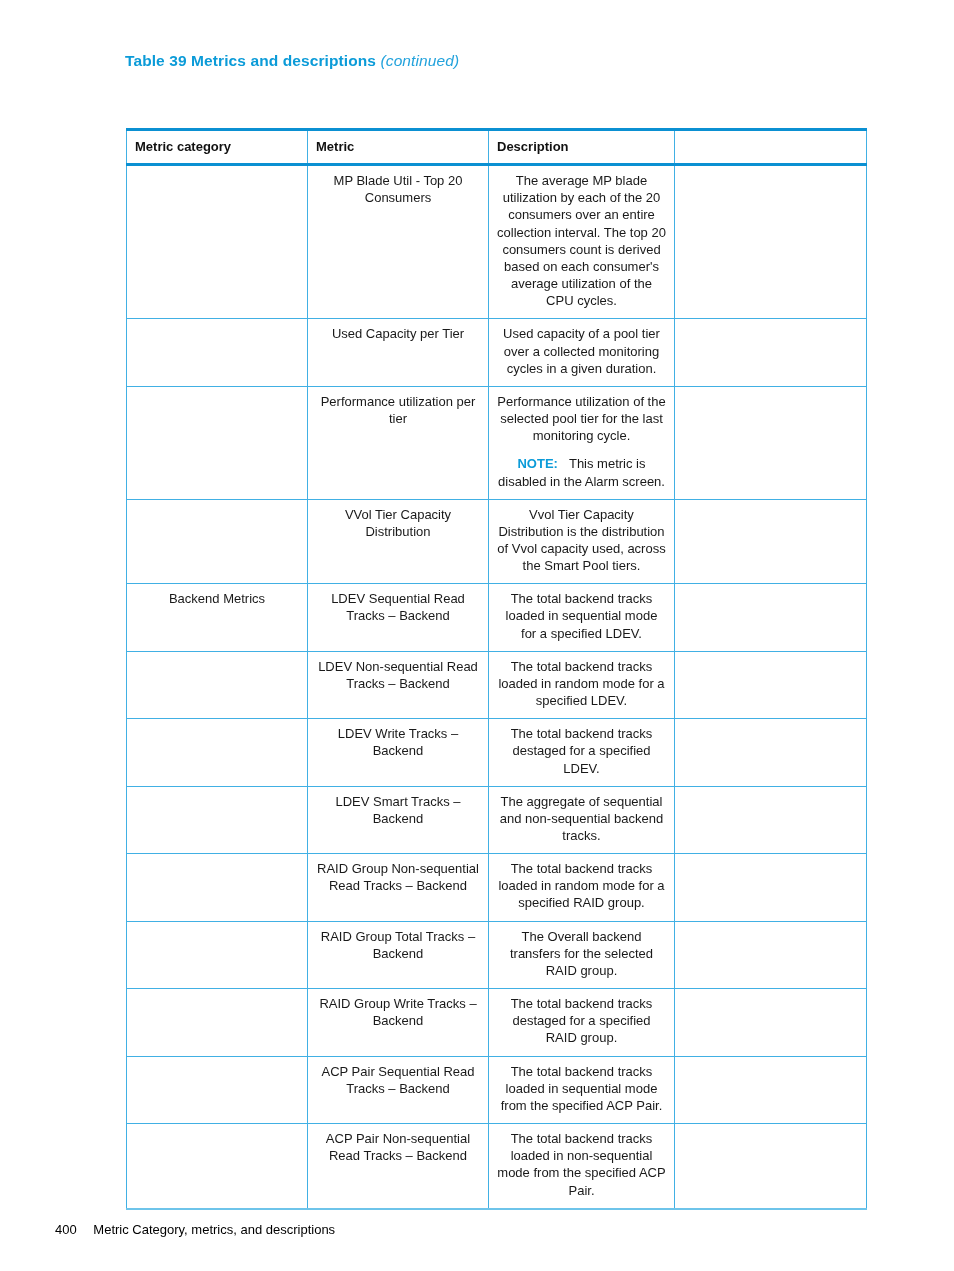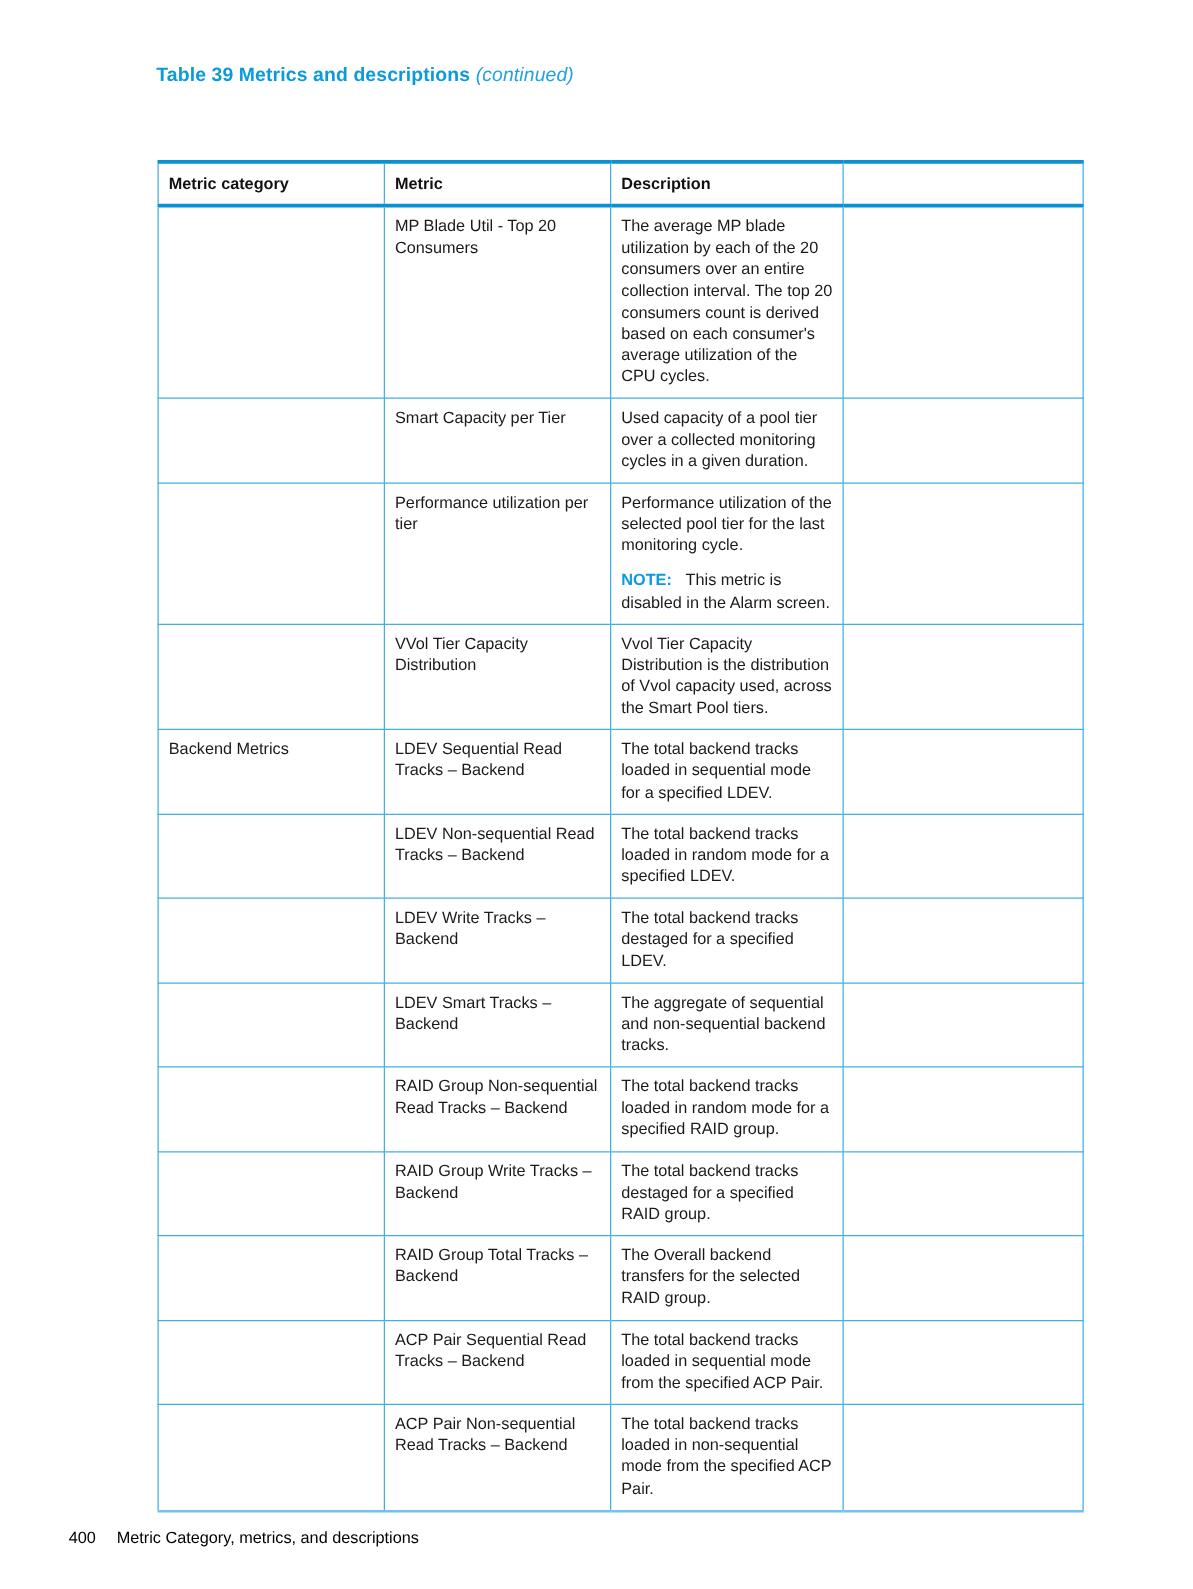--- a/index.html
+++ b/index.html
@@ -60,20 +60,21 @@
 
   .metrics-table th,
   .metrics-table td {
     vertical-align: top;
     border-left: 1.3px solid #41b0e4;
     border-right: 1.3px solid #41b0e4;
     border-bottom: 1.3px solid #41b0e4;
     padding: 6px 8px 9px 8px;
     font-size: 13px;
     line-height: 1.32;
+    text-align: center;
   }
 
   .metrics-table thead th {
     font-weight: bold;
     font-size: 13px;
     color: #111111;
     border-top: 3.4px solid #0b90d2;
     border-bottom: 3.4px solid #0b90d2;
     padding-top: 7px;
     padding-bottom: 8px;
@@ -138,21 +139,21 @@
         <tr>
           <td class="cell-cat"></td>
           <td class="cell-met">MP Blade Util - Top 20 Consumers</td>
           <td class="cell-desc">
             <div class="desc-para">The average MP blade utilization by each of the 20 consumers over an entire collection interval. The top 20 consumers count is derived based on each consumer's average utilization of the CPU cycles.</div>
           </td>
           <td class="cell-blank"></td>
         </tr>
         <tr>
           <td class="cell-cat"></td>
-          <td class="cell-met">Smart Capacity per Tier</td>
+          <td class="cell-met">Used Capacity per Tier</td>
           <td class="cell-desc">
             <div class="desc-para">Used capacity of a pool tier over a collected monitoring cycles in a given duration.</div>
           </td>
           <td class="cell-blank"></td>
         </tr>
         <tr>
           <td class="cell-cat"></td>
           <td class="cell-met">Performance utilization per tier</td>
           <td class="cell-desc">
             <div class="desc-para">Performance utilization of the selected pool tier for the last monitoring cycle.</div>
@@ -203,31 +204,31 @@
         <tr>
           <td class="cell-cat"></td>
           <td class="cell-met">RAID Group Non-sequential Read Tracks – Backend</td>
           <td class="cell-desc">
             <div class="desc-para">The total backend tracks loaded in random mode for a specified RAID group.</div>
           </td>
           <td class="cell-blank"></td>
         </tr>
         <tr>
           <td class="cell-cat"></td>
+          <td class="cell-met">RAID Group Total Tracks – Backend</td>
+          <td class="cell-desc">
+            <div class="desc-para">The Overall backend transfers for the selected RAID group.</div>
+          </td>
+          <td class="cell-blank"></td>
+        </tr>
+        <tr>
+          <td class="cell-cat"></td>
           <td class="cell-met">RAID Group Write Tracks – Backend</td>
           <td class="cell-desc">
             <div class="desc-para">The total backend tracks destaged for a specified RAID group.</div>
-          </td>
-          <td class="cell-blank"></td>
-        </tr>
-        <tr>
-          <td class="cell-cat"></td>
-          <td class="cell-met">RAID Group Total Tracks – Backend</td>
-          <td class="cell-desc">
-            <div class="desc-para">The Overall backend transfers for the selected RAID group.</div>
           </td>
           <td class="cell-blank"></td>
         </tr>
         <tr>
           <td class="cell-cat"></td>
           <td class="cell-met">ACP Pair Sequential Read Tracks – Backend</td>
           <td class="cell-desc">
             <div class="desc-para">The total backend tracks loaded in sequential mode from the specified ACP Pair.</div>
           </td>
           <td class="cell-blank"></td>

